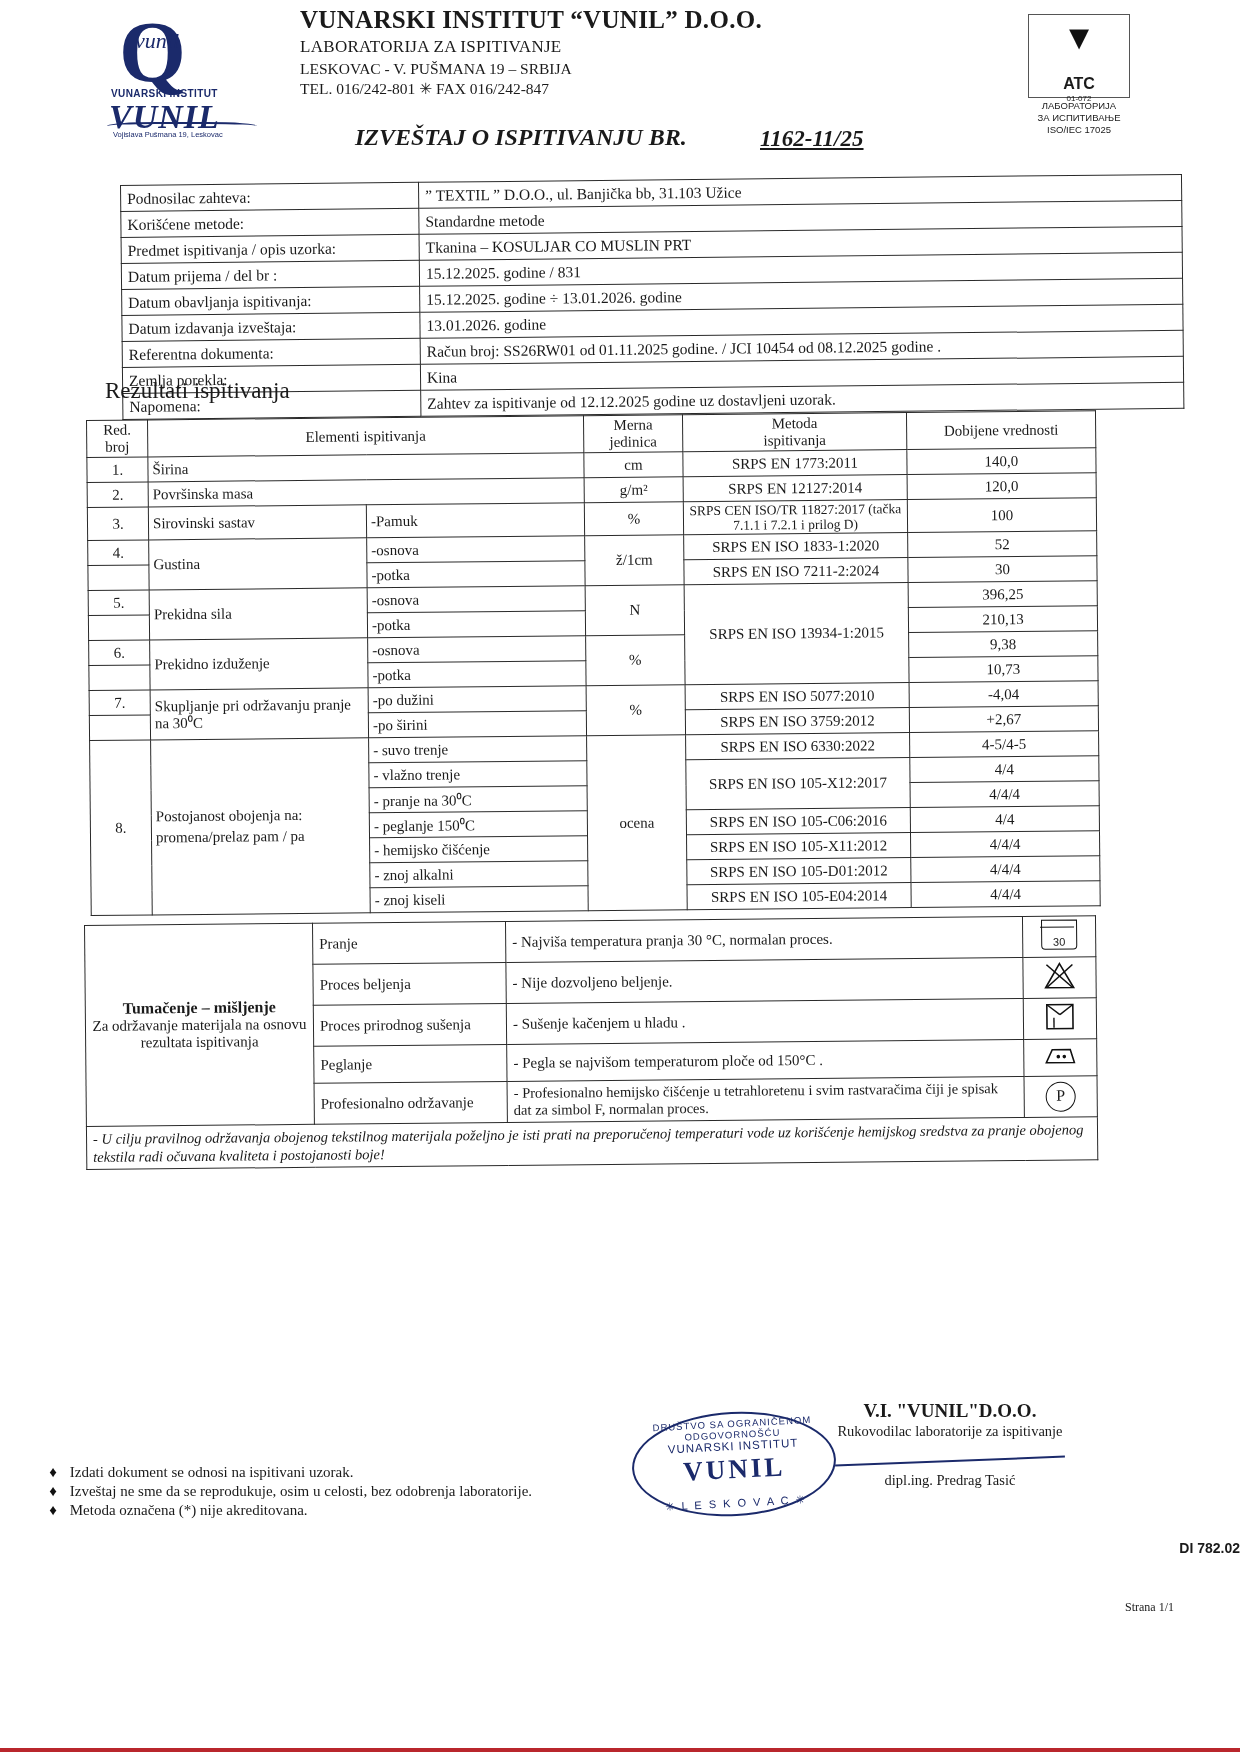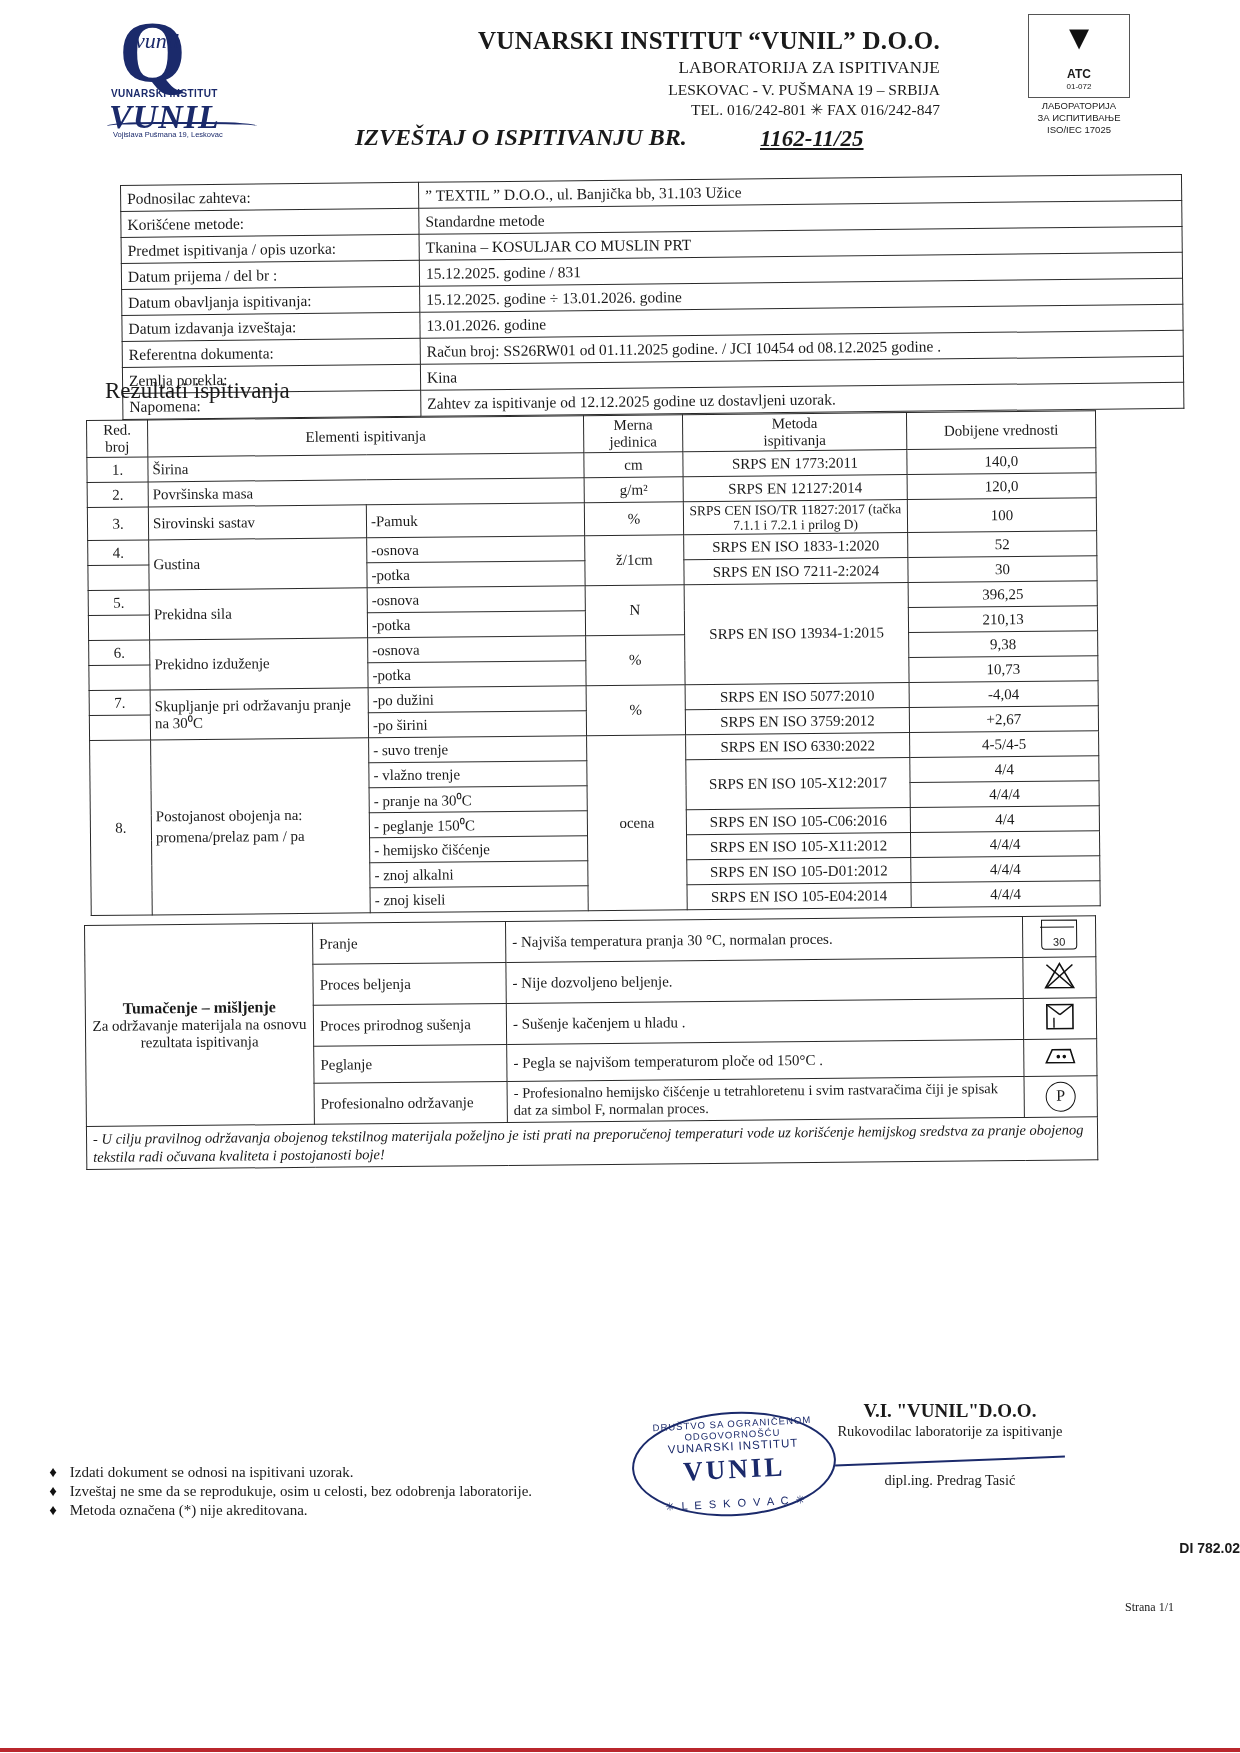--- a/index.html
+++ b/index.html
@@ -32,33 +32,33 @@
   }
   .logo .sub2 {
     position:absolute; left:8px; top:128px; font-size:7.5px;
     font-family:"Liberation Sans", sans-serif; color:#1b2a6b;
   }
   .logo .swoosh{
     position:absolute; left:2px; top:120px; width:150px; height:6px;
     border-top:2px solid #1b2a6b; border-radius:50%/6px;
   }
 
-  .htitle { position:absolute; left:300px; top:6px; width:640px; text-align:right;margin-top:21px; }
+  .htitle { position:absolute; left:300px; top:6px; width:640px; text-align:left; }
   .htitle .l1 { font-size:25px; font-weight:bold; letter-spacing:.3px; }
   .htitle .l2 { font-size:17px; font-weight:normal; margin-top:3px; letter-spacing:.3px;}
   .htitle .l3 { font-size:15.5px; margin-top:3px; }
   .htitle .l4 { font-size:15.5px; margin-top:2px; }
 
   .atc {
     position:absolute; left:1028px; top:14px; width:100px; height:82px;
     border:1px solid #555; background:#fff;
     text-align:center;
   }
   .atc .mark { font-size:34px; line-height:34px; margin-top:6px; color:#111; }
-  .atc .t1 { font-size:12px; font-weight:bold; margin-top:12px; font-family:"Liberation Sans", sans-serif;}
+  .atc .t1 { font-size:16px; font-weight:bold; margin-top:20px; font-family:"Liberation Sans", sans-serif;}
   .atc .t2 { font-size:8px; margin-top:1px; font-family:"Liberation Sans", sans-serif;}
   .atclabel { position:absolute; left:1018px; top:100px; width:122px; text-align:center;
     font-family:"Liberation Sans", sans-serif; font-size:9.5px; line-height:12px; }
 
   .reptitle {
     position:absolute; left:355px; top:124px; font-size:24px; font-style:italic; font-weight:bold;
   }
   .repno {
     position:absolute; left:760px; top:126px; font-size:23px; font-style:italic; font-weight:bold;
     text-decoration:underline;

